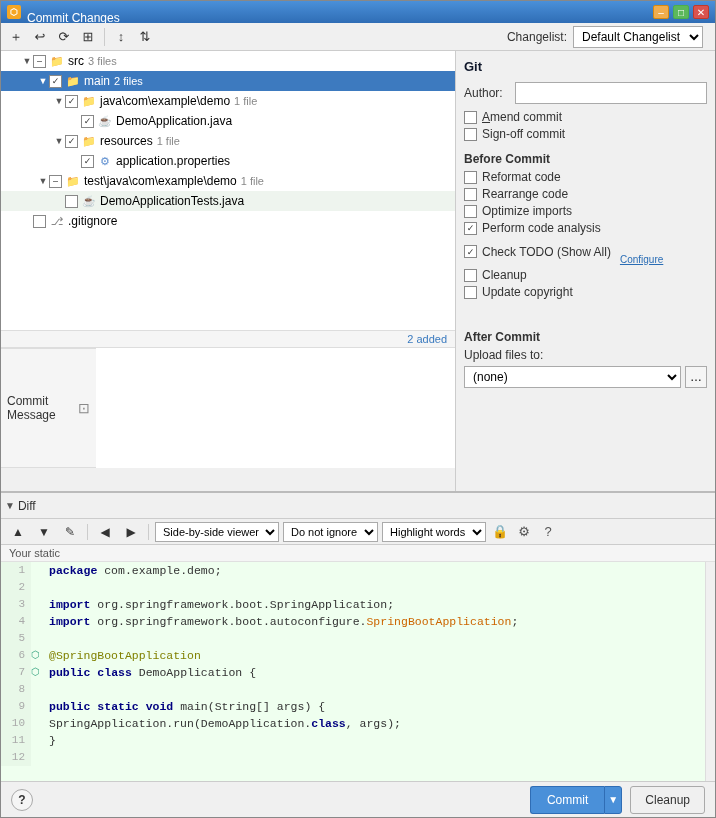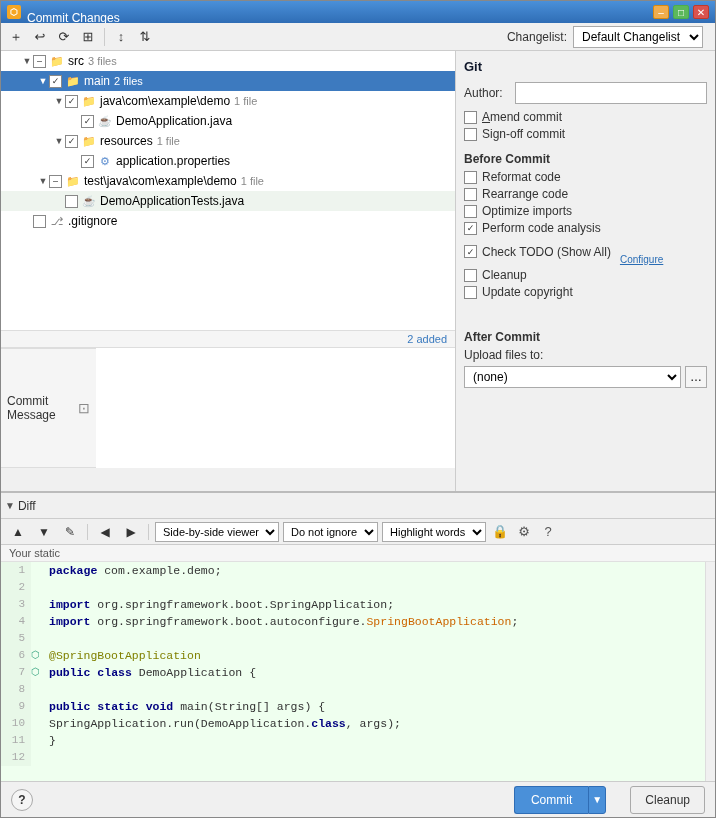--- a/index.html
+++ b/index.html
@@ -461,21 +461,21 @@
       display: flex;
       align-items: center;
       justify-content: center;
       font-size: 12px;
       font-weight: bold;
       color: #333;
       cursor: pointer;
     }
     .bottom-right {
       display: flex;
-      gap: 24px;
+      gap: 8px;
       align-items: center;
     }
     .commit-split-btn {
       display: flex;
       align-items: center;
     }
     .commit-main-btn {
       background: #4a90d9;
       color: white;
       border: 1px solid #2f6db5;

